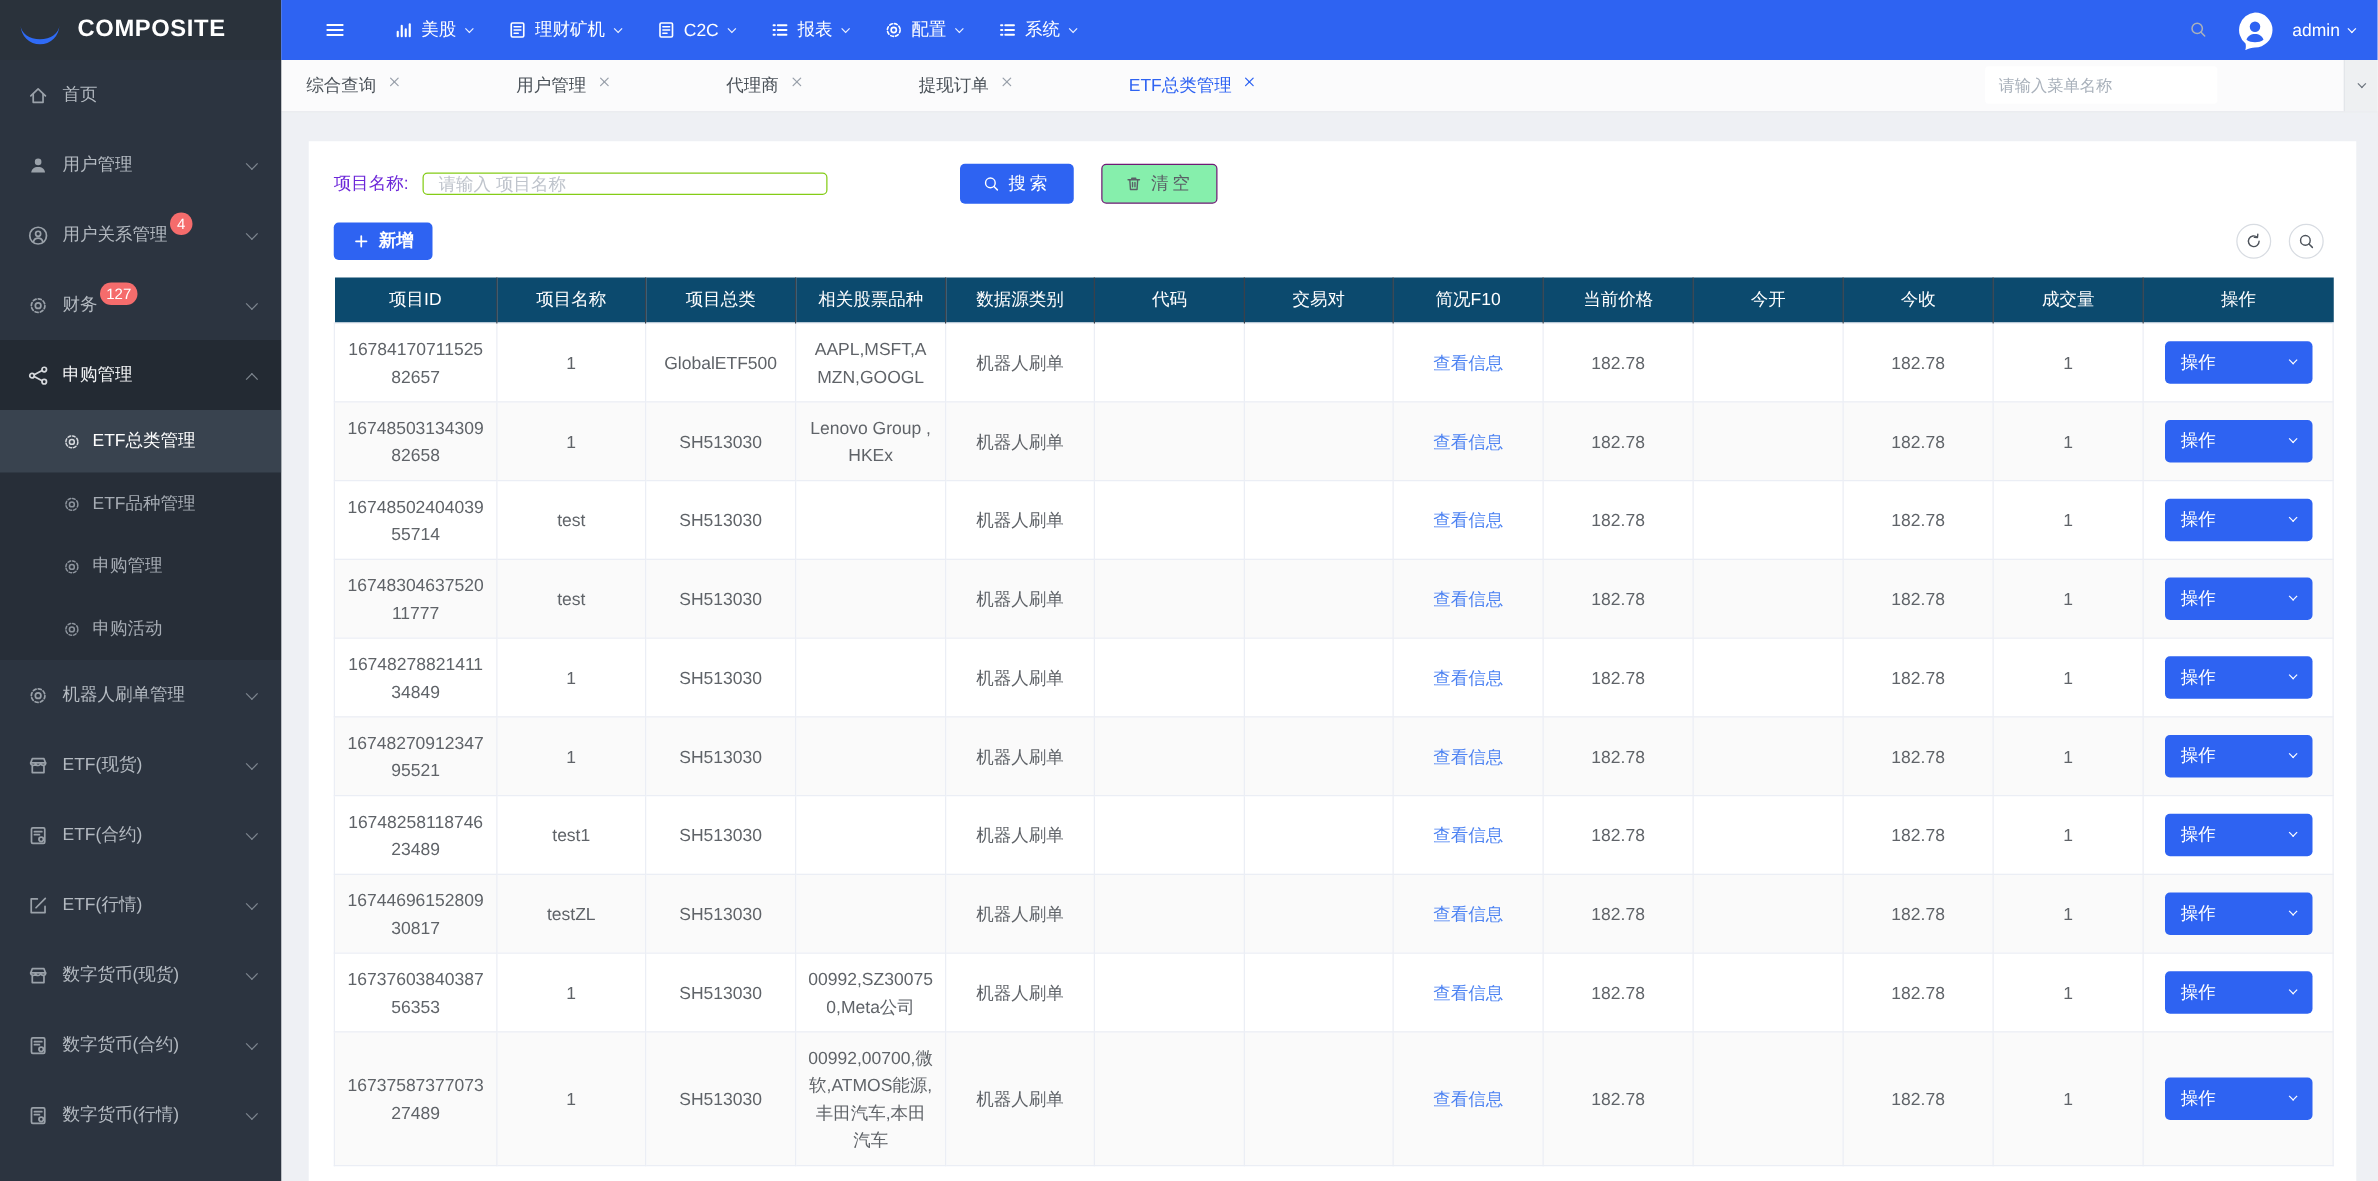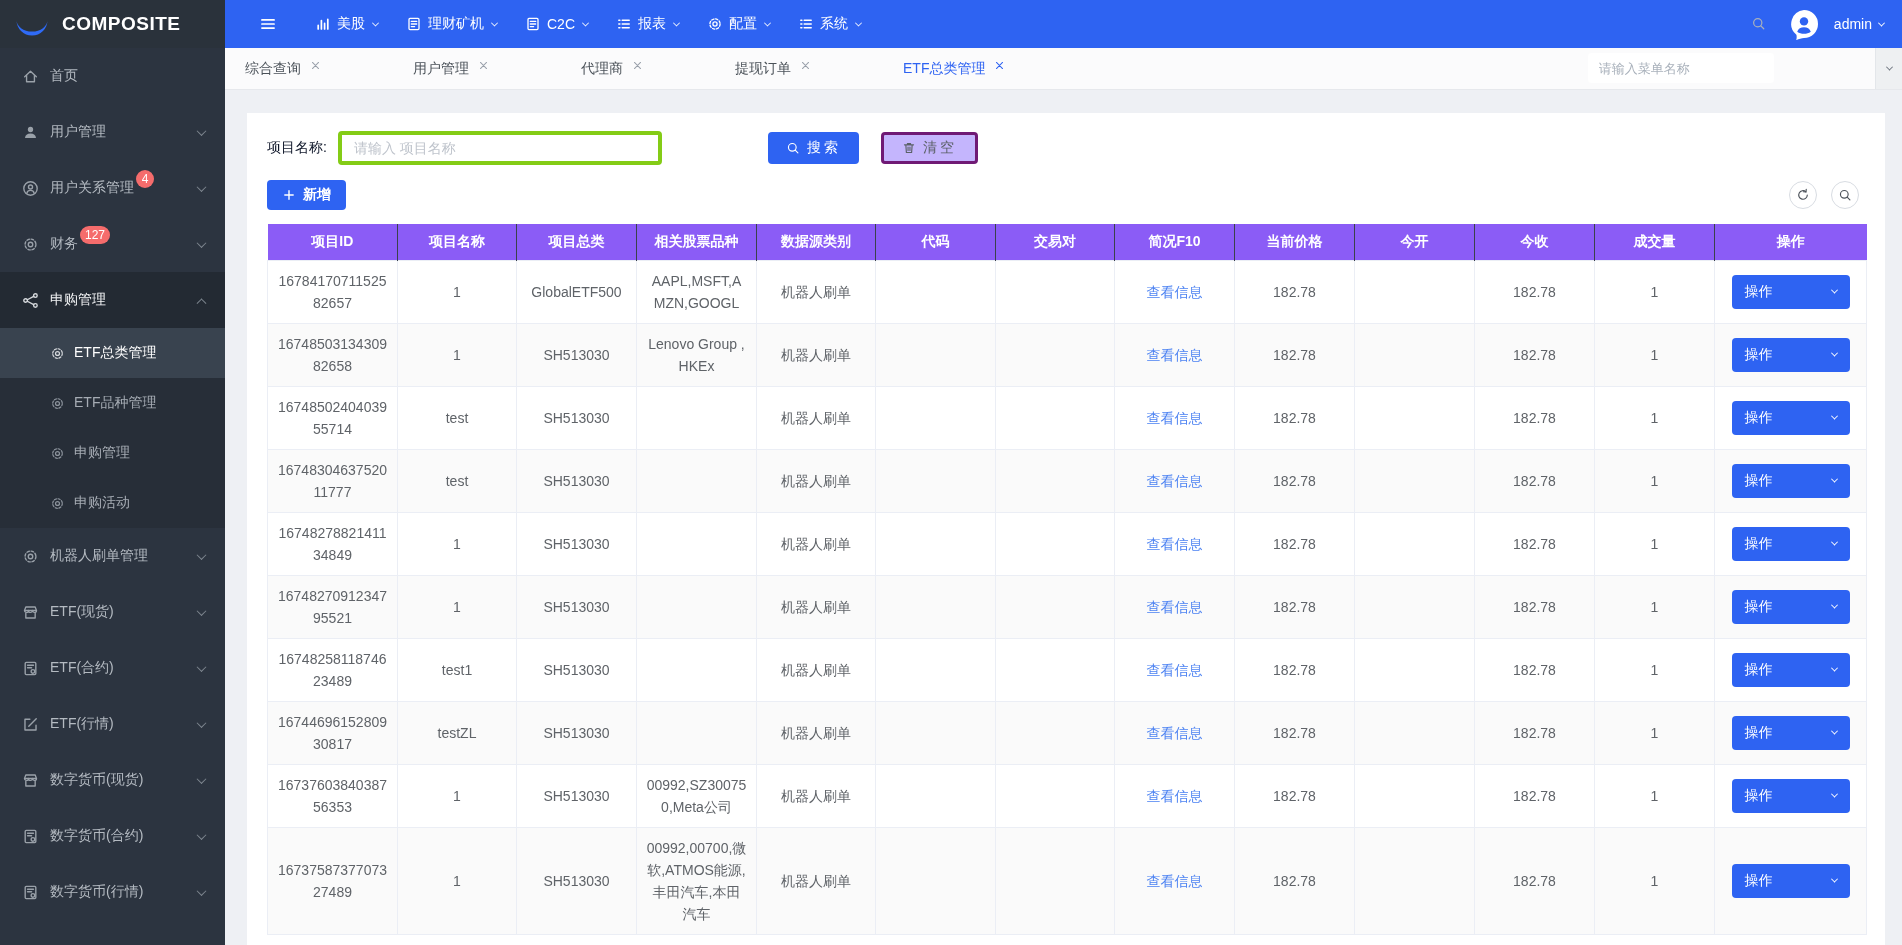--- a/index.html
+++ b/index.html
@@ -67,43 +67,43 @@
   .tab-more { position:absolute; right:0; top:0; width:27px; height:41px; background:#eef0f2;
     border-left:1px solid #e3e6ea; display:flex; align-items:center; justify-content:center;
     color:#6a727c; cursor:pointer; }
 
   
   .content { position:fixed; left:225px; top:90px; right:0; bottom:0; background:#eef0f4;
     overflow:hidden; }
   .card { margin:23px 17px 0 22px; background:#fff; padding:18px 20px; min-height:900px; }
 
   .form-row { display:flex; align-items:center; }
-  .form-row label { font-size:14px; color:#0f172a; margin-right:11px; }
-  .form-input { width:324px; height:34px; border:4px solid #84cc16; border-radius:4px;
+  .form-row label { font-size:14px; color:#6d28d9; margin-right:11px; }
+  .form-input { width:324px; height:18px; border:1px solid #84cc16; border-radius:4px;
     padding:0 12px; font-size:14px; color:#333; outline:none; }
   .form-input::placeholder { color:#bfc4cc; }
   .btn { display:inline-flex; align-items:center; gap:7px; height:32px; padding:0 18px;
     font-size:14px; border-radius:4px; cursor:pointer; }
   .btn .icon { width:14px; height:14px; }
   .btn.primary { background:#2e63f2; color:#fff; border:none; }
-  .btn.plain { background:#c4b5fd; color:#5a6066; border:3px solid #701a75; }
+  .btn.plain { background:#86efac; color:#5a6066; border:1px solid #701a75; }
   .search-btn { margin-left:106px; letter-spacing:3px;justify-content:flex-end; }
   .clear-btn { margin-left:22px; letter-spacing:3px; }
 
   .action-row { display:flex; align-items:center; margin-top:15px; }
   .add-btn { height:30px; padding:0 15px;font-weight:bold; }
   .tools { margin-left:auto; display:flex; gap:14px; margin-right:6px; }
   .tool-btn { width:28px; height:28px; border-radius:50%; border:1px solid #d8dce2;
     display:flex; align-items:center; justify-content:center; color:#4c525a; cursor:pointer;
     background:#fff; }
   .tool-btn .icon { width:14px; height:14px; }
 
   
   table.grid { width:100%; border-collapse:collapse; margin-top:14px; table-layout:fixed; }
-  table.grid th { background:#8b5cf6; color:#fff; font-size:14px; font-weight:700;
+  table.grid th { background:#0c4a6e; color:#fff; font-size:14px; font-weight:400;
     height:36px; border-right:1px solid #3a414b; }
   table.grid th:last-child { border-right:none; }
   table.grid td { border:1px solid #ebeef5; text-align:center; font-size:14px; color:#5f6368;
     padding:9px 9px; line-height:22px; word-break:break-all; }
   table.grid tbody tr:nth-child(even) { background:#fafafa; }
   .link { color:#4c82f2; cursor:pointer; }
   .op-btn { display:inline-flex; align-items:center; justify-content:space-between;
     width:118px; height:34px; background:#2e63f2; color:#fff; border:none; border-radius:4px;
     padding:0 13px; font-size:14px; cursor:pointer; }
   .op-btn .chev { color:#fff; }

